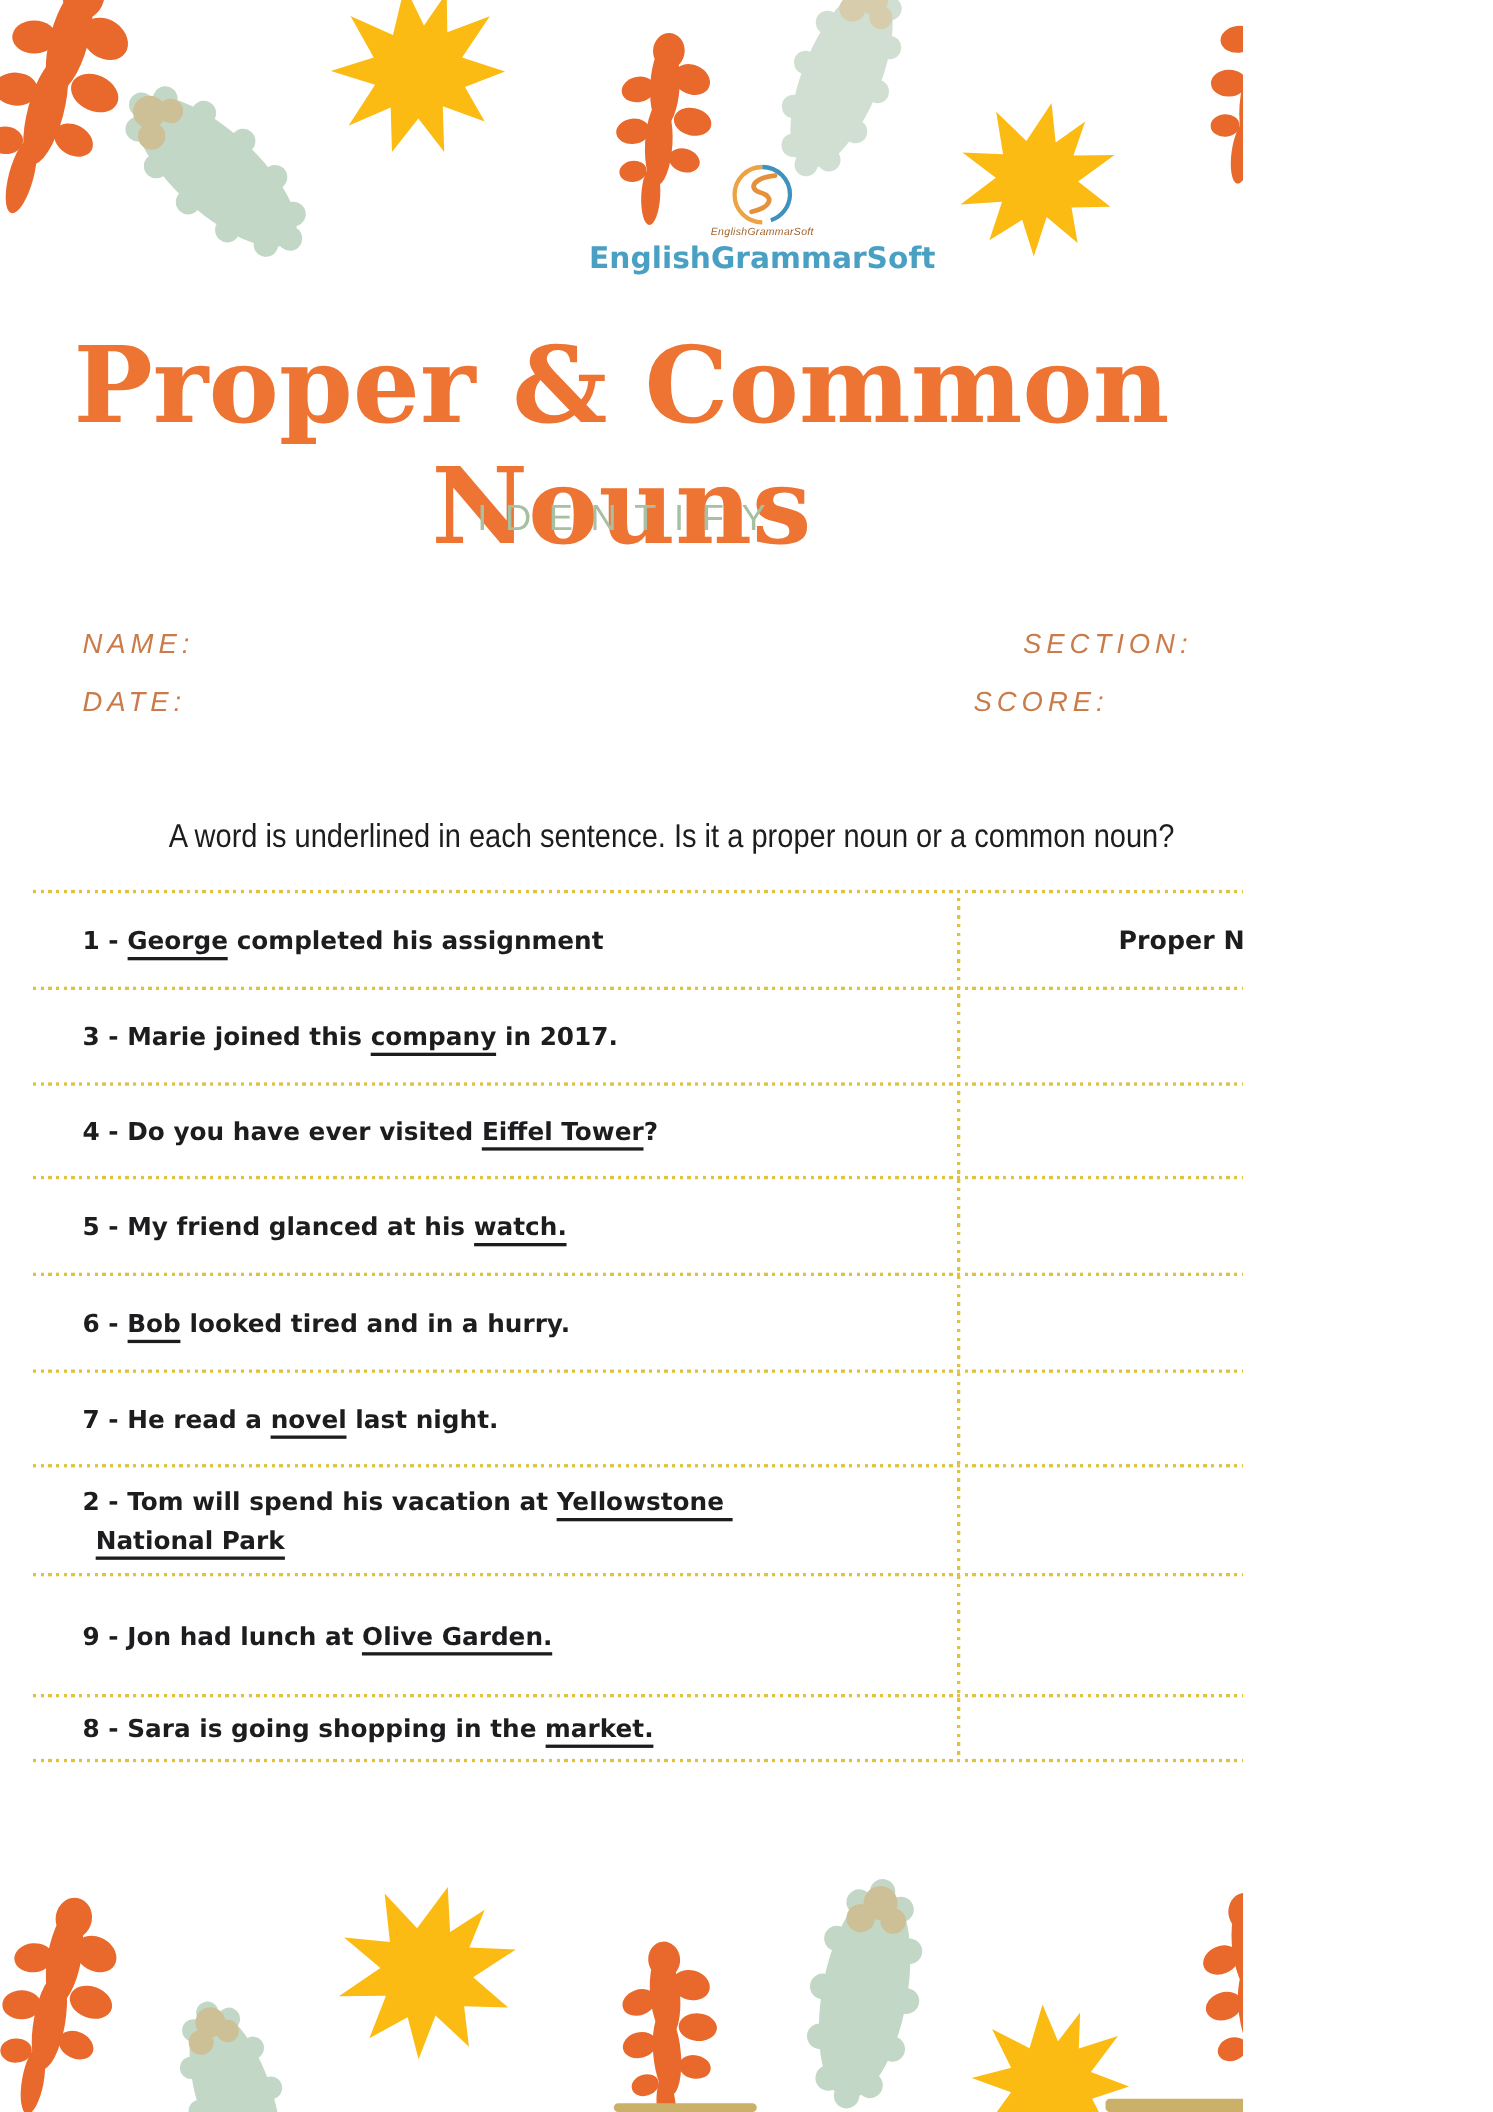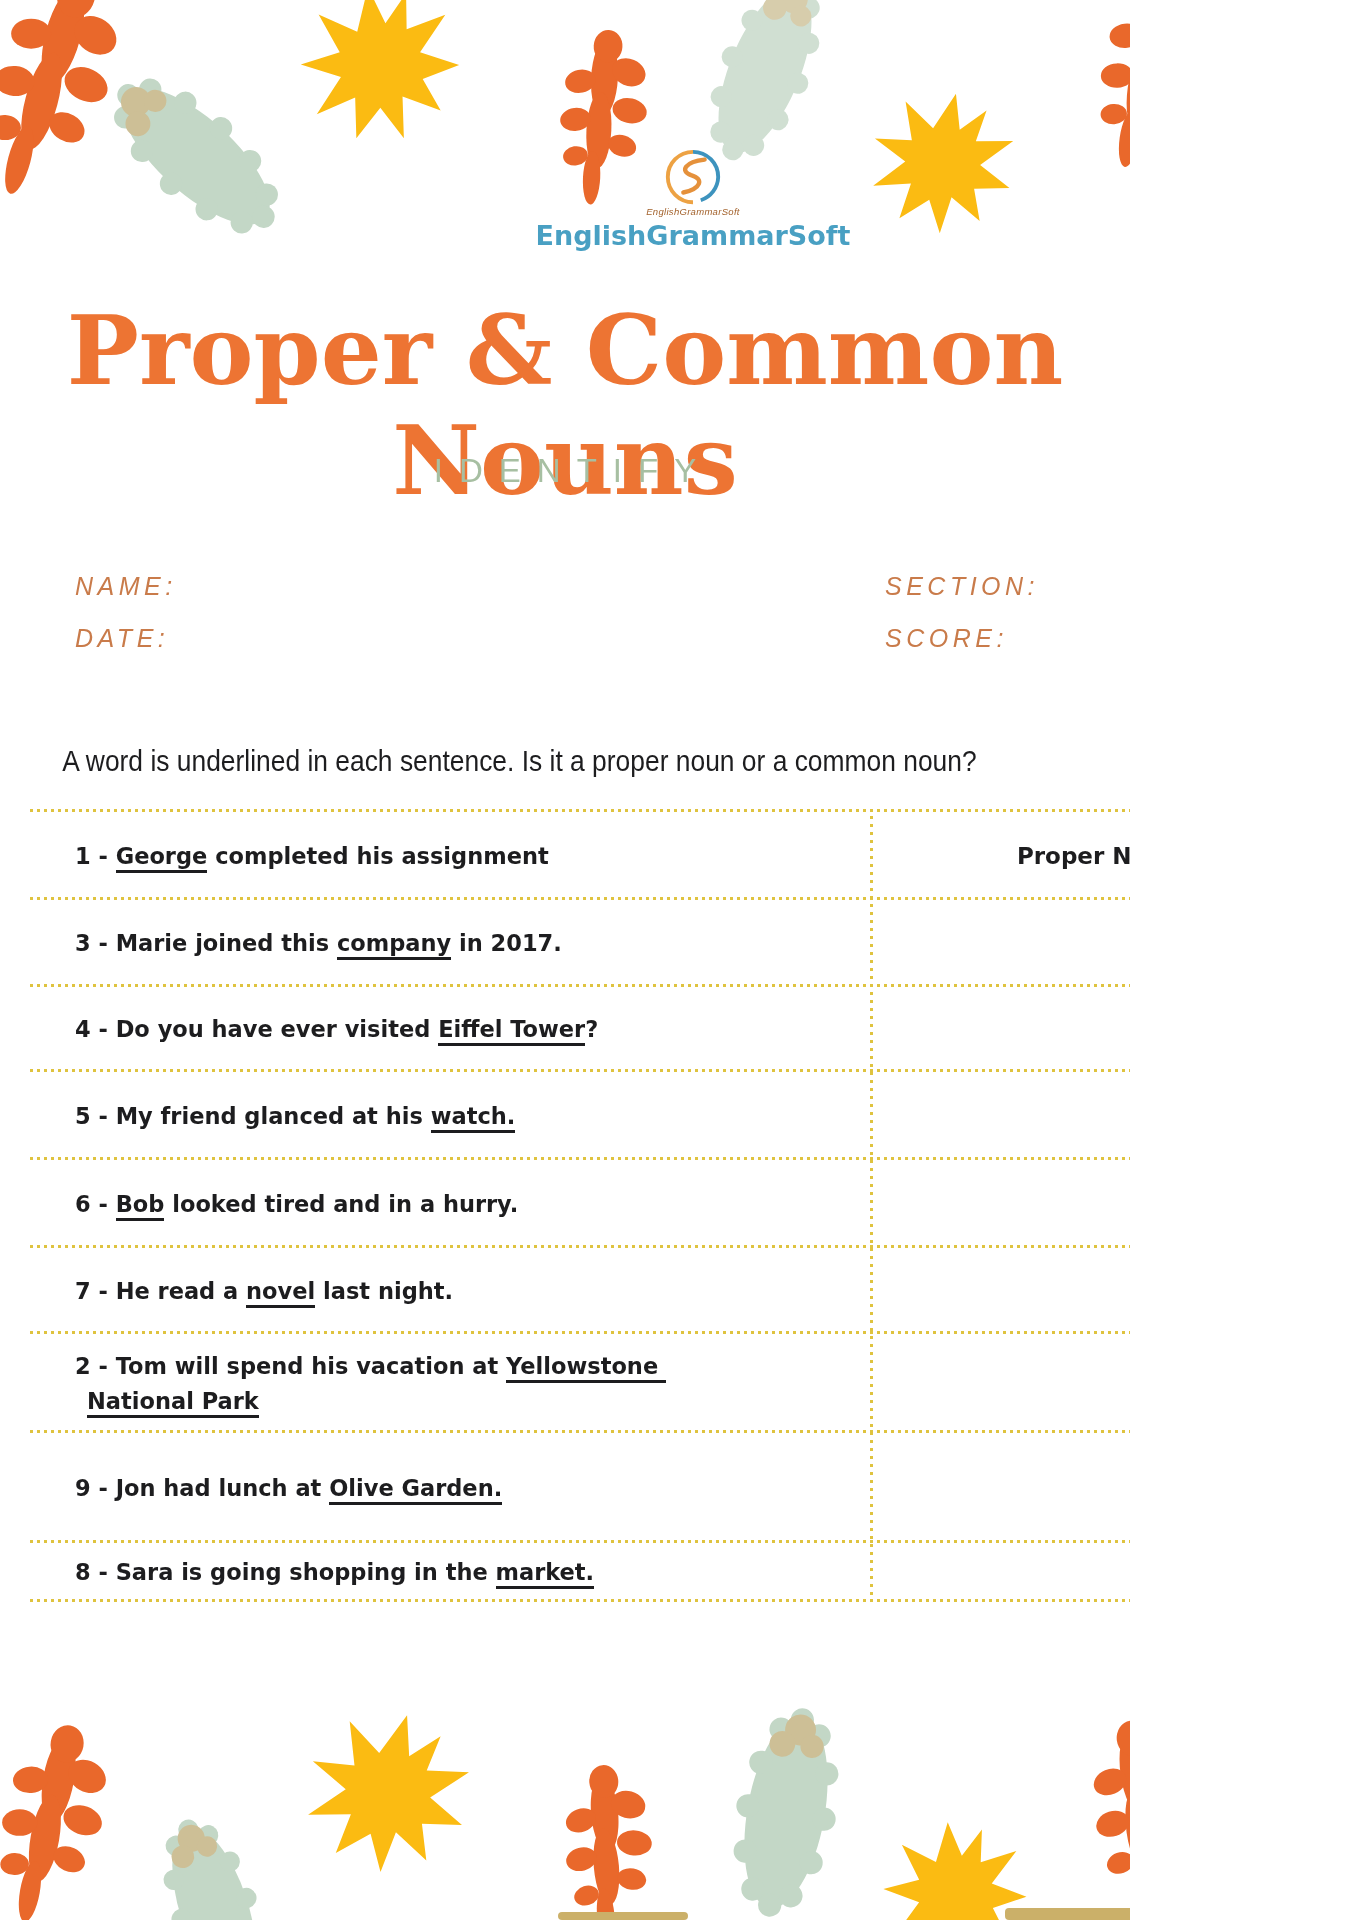--- a/index.html
+++ b/index.html
@@ -26,25 +26,25 @@
   .title{position:absolute;left:0;top:296px;width:100%;text-align:center;
          font-family:"DejaVu Serif","Liberation Serif",serif;font-weight:bold;
          font-size:96px;line-height:1.15;color:#ED7433;letter-spacing:0px;}
   .subtitle{position:absolute;left:0;top:452px;width:100%;text-align:center;
             font-size:33px;letter-spacing:16px;text-indent:16px;color:#A7BFA2;font-weight:400;}
 
   
   .field{position:absolute;font-size:25px;letter-spacing:4.5px;color:#C97B4A;font-weight:500;font-style:italic;}
   .f-name{left:75px;top:572px;}
   .f-date{left:75px;top:624px;}
-  .f-section{left:885px;top:572px;}
+  .f-section{left:930px;top:572px;}
   .f-score{left:885px;top:624px;}
 
   
-  .instruction{position:absolute;left:0;top:744px;width:100%;text-align:left;}
+  .instruction{position:absolute;left:0;top:744px;width:100%;text-align:right;}
   .instruction>span{display:inline-block;transform:scaleX(.88);transform-origin:center;
                     font-size:30px;color:#1D1D1F;font-weight:400;}
 
   
   .wtable{position:absolute;left:30px;top:812px;width:1297px;}
   .wtable::before{content:"";position:absolute;left:0;right:0;top:-3px;height:3px;
         background:repeating-linear-gradient(to right,#DFC33F 0 3px,transparent 3px 7px);}
   .t-row{position:relative;display:flex;align-items:center;box-sizing:border-box;}
   .t-row::after{content:"";position:absolute;left:0;right:0;bottom:0;height:3px;
         background:repeating-linear-gradient(to right,#DFC33F 0 3px,transparent 3px 7px);}

